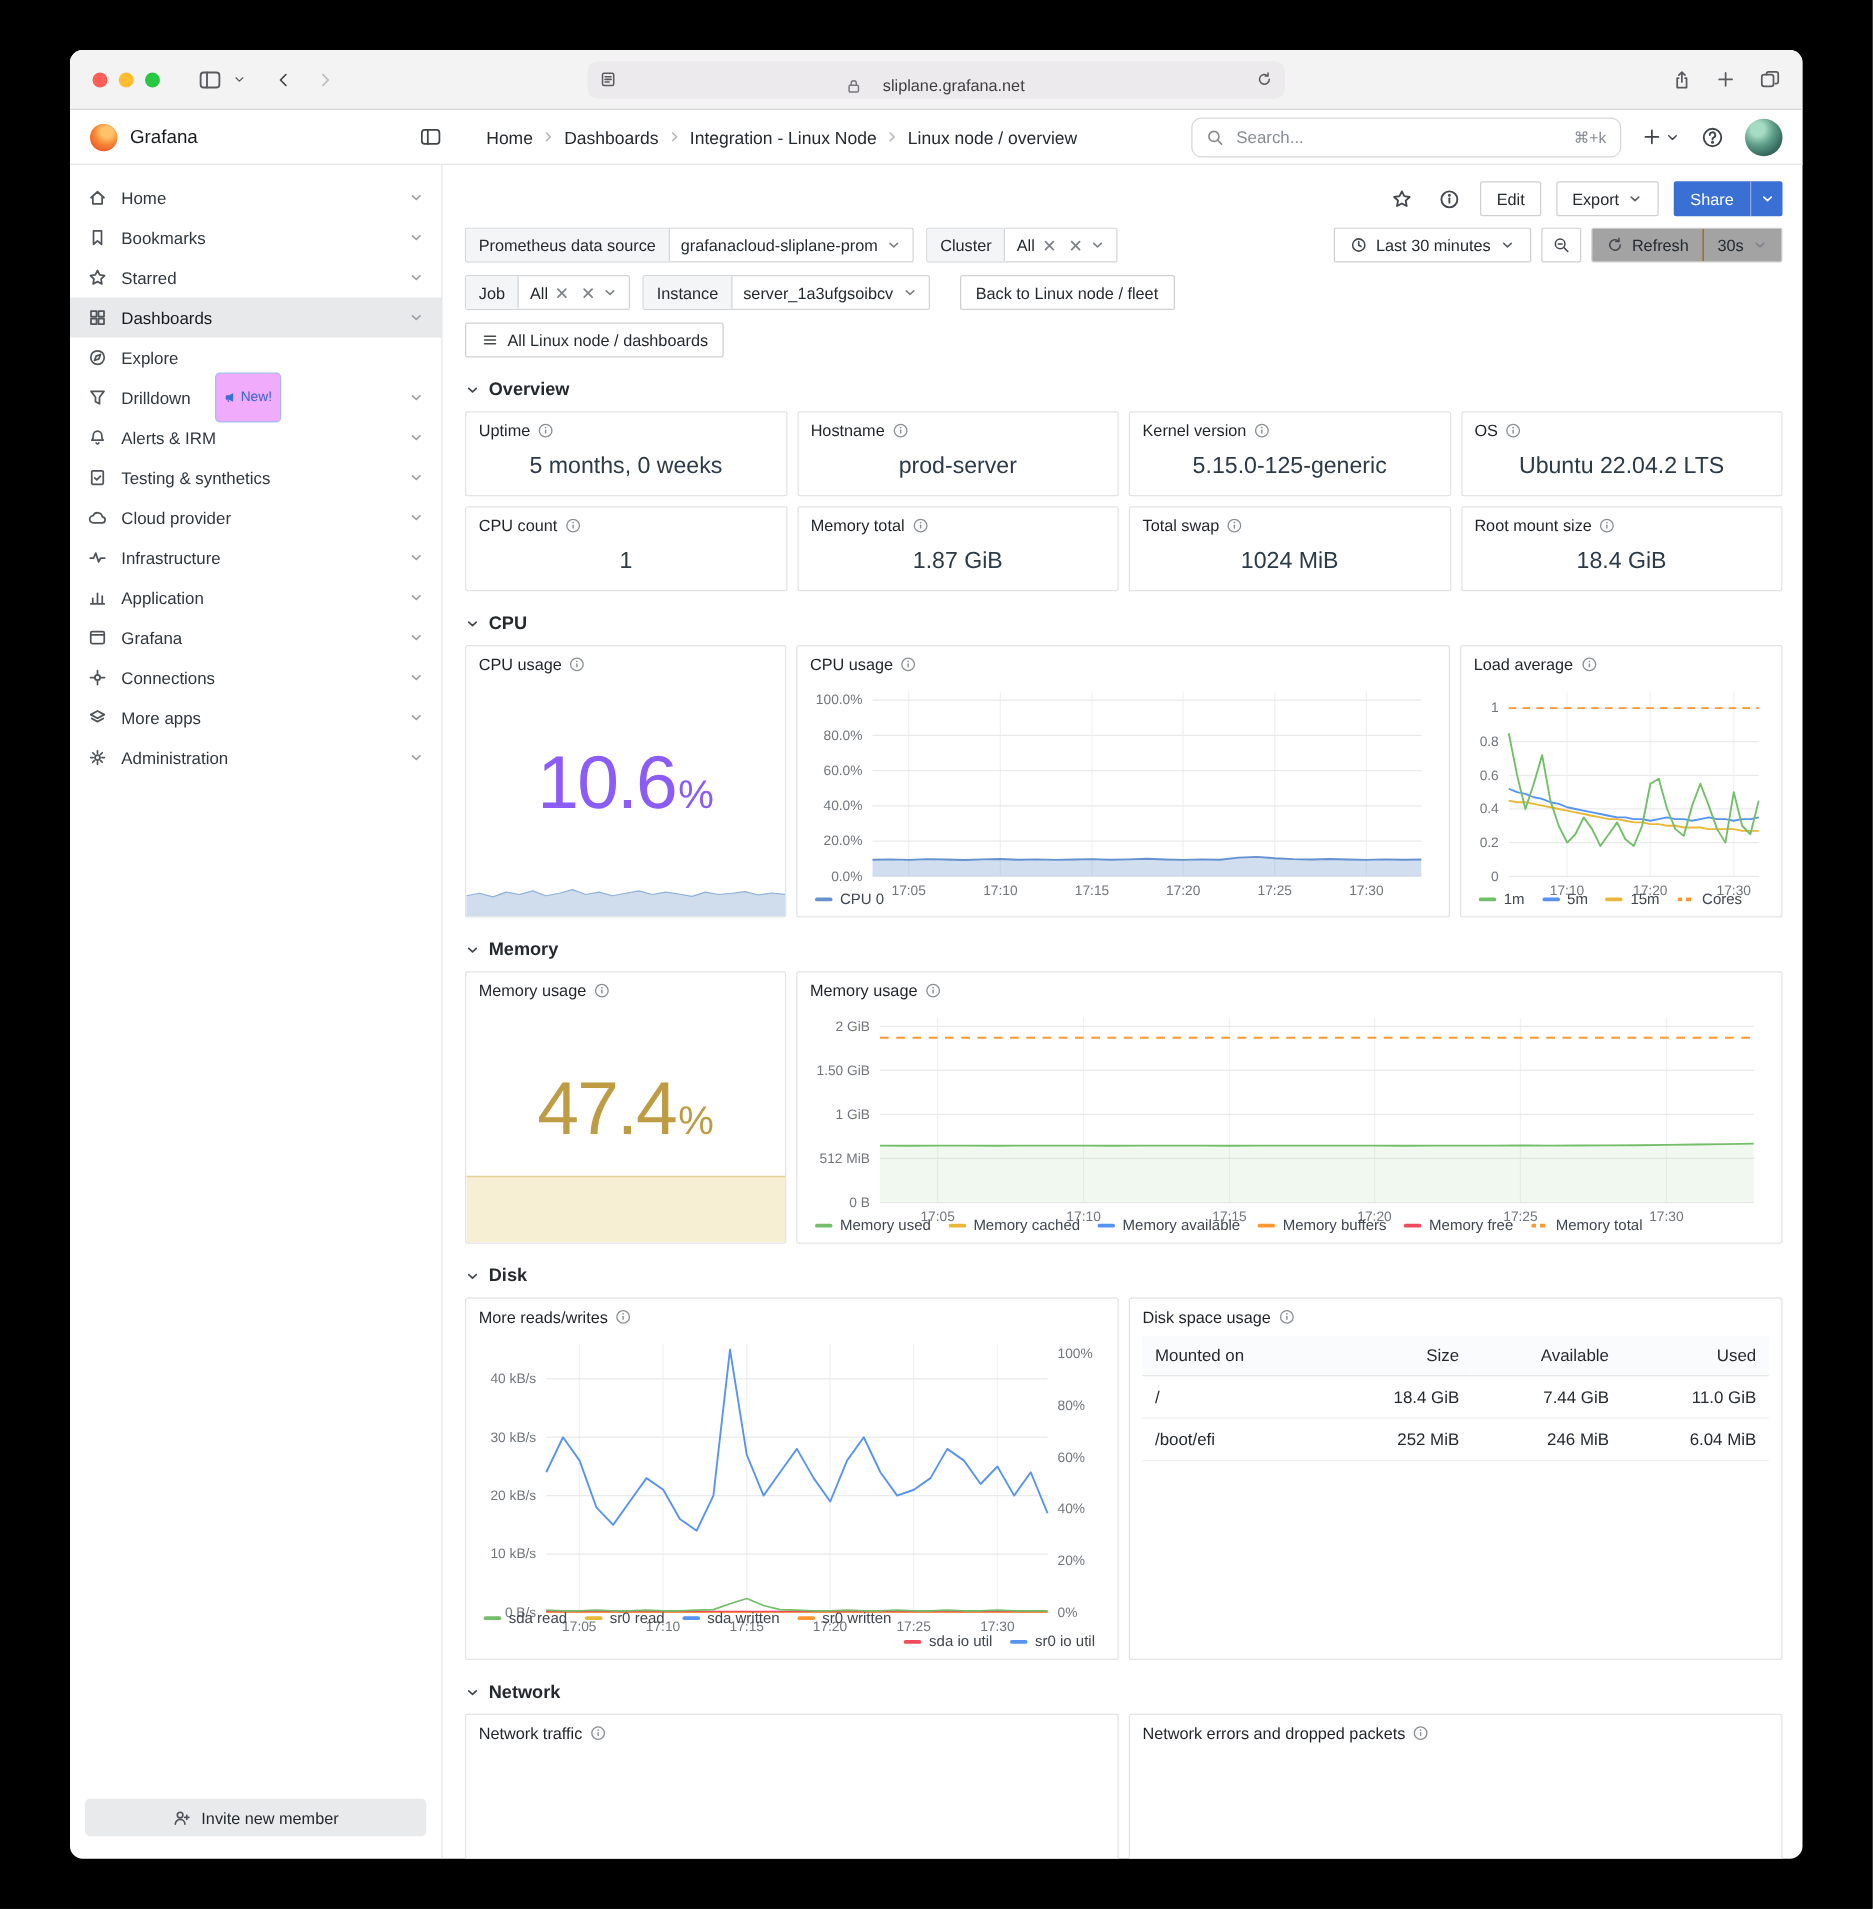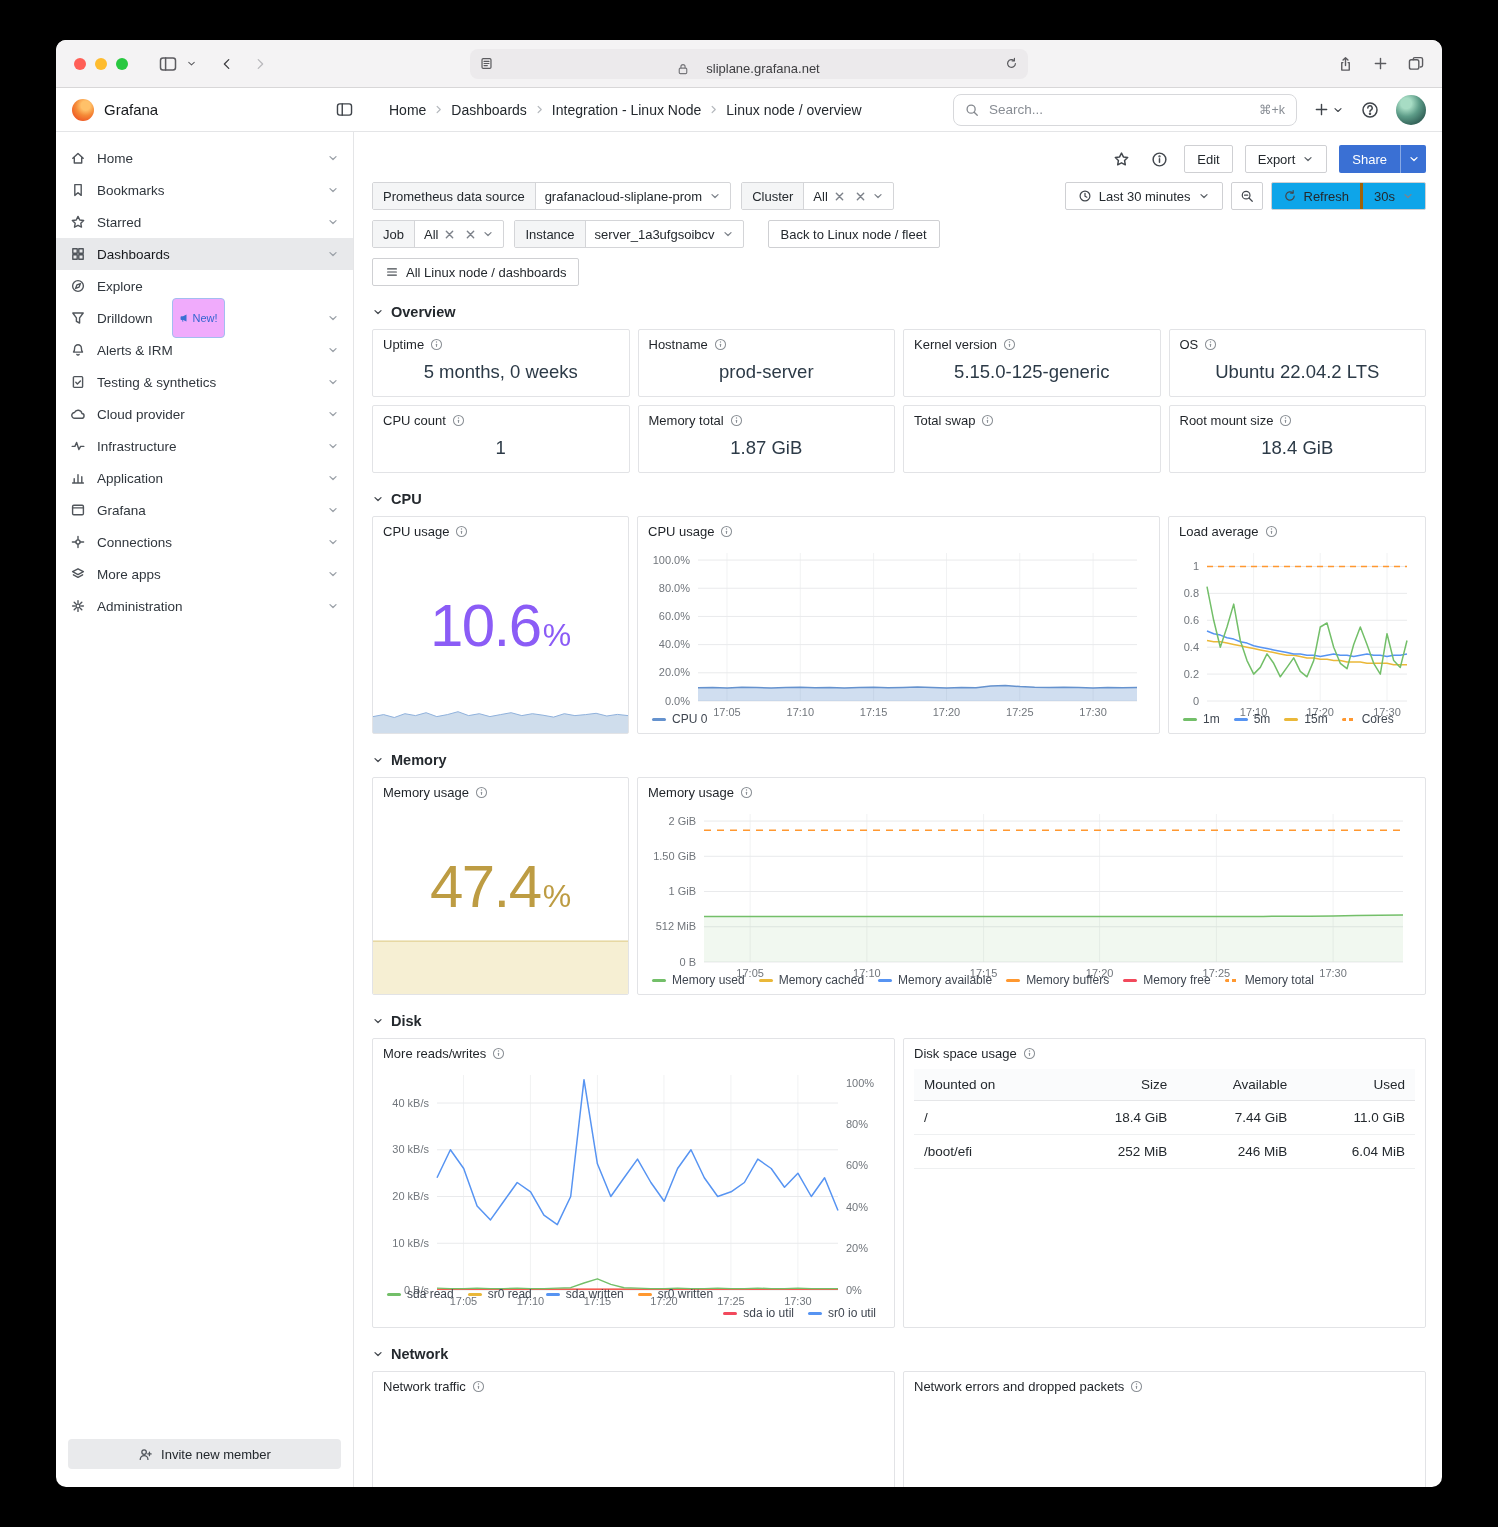--- a/index.html
+++ b/index.html
@@ -79,23 +79,23 @@
   .scroll{flex:1;overflow:hidden;padding:0 16px 0 18px;}
 
   
   .frow{display:flex;align-items:flex-start;gap:10px;margin-bottom:10px;}
   .vargrp{display:inline-flex;align-items:stretch;height:28px;border:1px solid #d4d5d8;border-radius:2px;background:#fff;}
   .vlabel{display:flex;align-items:center;padding:0 10px;background:#f4f5f6;border-right:1px solid #d4d5d8;
     font-size:13px;color:#24292e;white-space:nowrap;}
   .vval{display:flex;align-items:center;gap:7px;padding:0 9px;font-size:13px;color:#24292e;cursor:pointer;white-space:nowrap;}
   .xico{width:9px;height:9px;stroke:#7d828a;stroke-width:1.6;stroke-linecap:round;}
   .tc{margin-left:auto;display:flex;gap:8px;align-items:center;}
-  .btn-group{display:inline-flex;border:1px solid #cfd0d3;border-radius:2px;overflow:hidden;background:#0ea5e9;}
+  .btn-group{display:inline-flex;border:1px solid #cfd0d3;border-radius:2px;overflow:hidden;background:#a3a3a3;}
   .gbtn{display:flex;align-items:center;gap:7px;padding:0 11px;height:26px;font-size:13px;color:#24292e;cursor:pointer;}
-  .gbtn + .gbtn{border-left:3px solid #a16207;}
+  .gbtn + .gbtn{border-left:1px solid #a16207;}
   .tico{width:14px;height:14px;stroke:#43484e;fill:none;stroke-width:1.4;stroke-linecap:round;stroke-linejoin:round;}
 
   
   .sec-head{display:flex;align-items:center;gap:7px;font-size:14.5px;font-weight:700;color:#24292e;
     margin:18px 0 9px;cursor:pointer;}
   .sec-head .cv{stroke:#41464c;}
   .panel{border:1px solid #e2e3e6;border-radius:2px;background:#fff;display:flex;flex-direction:column;
     min-width:0;position:relative;overflow:hidden;}
   .phead{display:flex;align-items:center;gap:6px;padding:7px 10px 4px;flex:none;}
   .ptitle{font-size:13px;font-weight:500;color:#1f2328;white-space:nowrap;}
@@ -656,20 +656,21 @@
           </div>
           <div class="panel stat-sm">
             <div class="phead">
                 <span class="ptitle">Total swap</span>
               <svg class="ii" viewBox="0 0 16 16">
                   <circle cx="8" cy="8" r="6.2" fill="none" stroke="#8b9096" stroke-width="1.3"></circle>
                   <rect x="7.3" y="7" width="1.4" height="4" rx="0.7" fill="#8b9096"></rect>
                   <circle cx="8" cy="5" r="0.85" fill="#8b9096"></circle>
                 </svg>
               </div>
+            <div class="pval">1024 MiB</div>
           </div>
           <div class="panel stat-sm">
             <div class="phead">
                 <span class="ptitle">Root mount size</span>
               <svg class="ii" viewBox="0 0 16 16">
                   <circle cx="8" cy="8" r="6.2" fill="none" stroke="#8b9096" stroke-width="1.3"></circle>
                   <rect x="7.3" y="7" width="1.4" height="4" rx="0.7" fill="#8b9096"></rect>
                   <circle cx="8" cy="5" r="0.85" fill="#8b9096"></circle>
                 </svg>
               </div>

